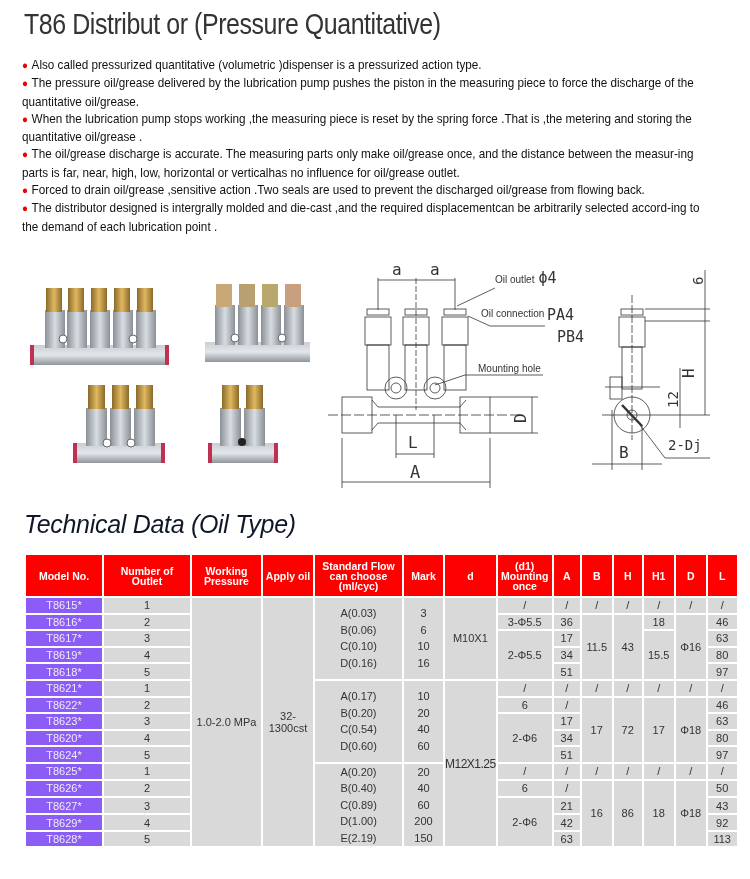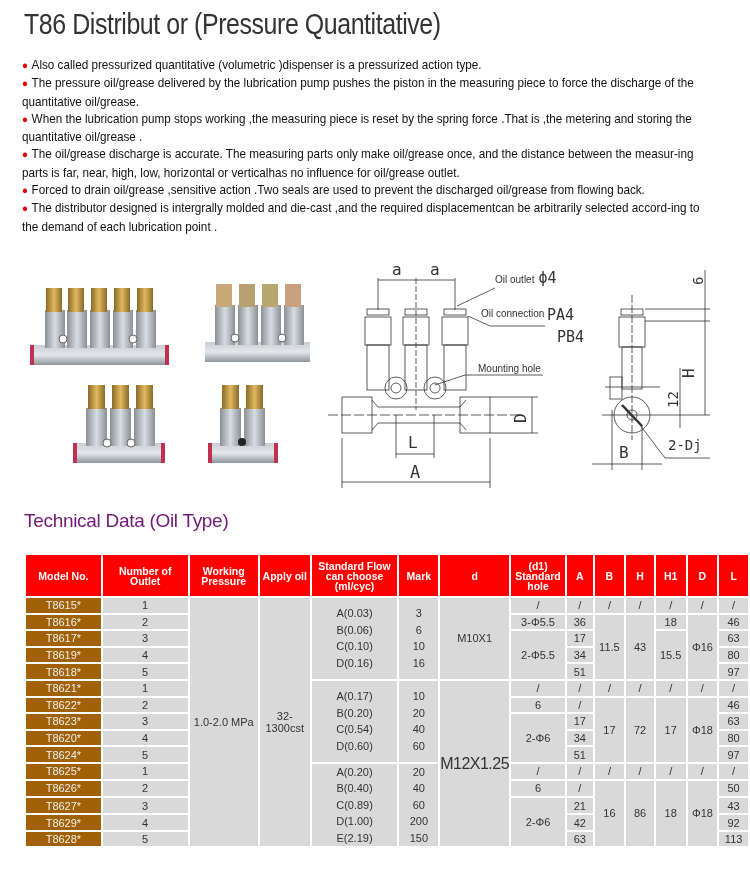--- a/index.html
+++ b/index.html
@@ -3,25 +3,25 @@
 <meta charset="utf-8">
 <style>
   html, body { margin:0; padding:0; background:#fff; }
   body { width:750px; height:879px; position:relative; overflow:hidden; font-family:"Liberation Sans", sans-serif; color:#111; }
   .title { position:absolute; left:24px; top:8px; font-size:29px; color:#333; letter-spacing:-0.5px; transform:scaleX(0.86); transform-origin:left top; white-space:nowrap; }
   .bullets { position:absolute; left:22px; top:56px; width:760px; font-size:13px; line-height:17.3px; color:#111; transform:scaleX(0.9); transform-origin:left top; }
   .bullets p { margin:0; }
   .dot { color:#e00; font-size:11px; margin-right:4px; }
   .photos { position:absolute; left:0; top:250px; width:310px; height:220px; }
   .drawing { position:absolute; left:310px; top:250px; width:440px; height:240px; }
-  .h2 { position:absolute; left:24px; top:510px; font-size:19px; color:#701a75; letter-spacing:-0.3px; }
+  .h2 { position:absolute; left:24px; top:510px; font-size:25px; color:#0f172a; letter-spacing:-0.3px;font-style:italic; }
   table.tech { position:absolute; left:24px; top:553px; border-collapse:separate; border-spacing:2px; font-size:11px; }
   table.tech th { background:#ff0000; color:#fff; font-weight:bold; font-size:10.5px; line-height:10px; height:41px; padding:0 2px; text-align:center; vertical-align:middle; }
   table.tech td { background:#d9d9d9; color:#333; text-align:center; vertical-align:middle; height:14.6px; padding:0; font-size:11px; line-height:12px; }
-  table.tech td.model { background:#a16207; color:#eee; }
+  table.tech td.model { background:#8b5cf6; color:#eee; }
   .flowcell { line-height:16.5px !important; }
 </style>
 </head>
 <body>
 
 <div class="title">T86 Distribut or (Pressure Quantitative)</div>
 
 <div class="bullets">
   <p><span class="dot">●</span><span>Also called pressurized quantitative (volumetric )dispenser  is a pressurized action type.</span></p>
   <p><span class="dot">●</span><span>The pressure oil/grease delivered by the lubrication pump pushes the piston in the measuring piece to force the discharge of the quantitative oil/grease.</span></p>
@@ -206,21 +206,21 @@
 <table class="tech">
   <thead>
     <tr>
       <th style="width:72px">Model No.</th>
       <th style="width:82px">Number of Outlet</th>
       <th style="width:65px">Working Pressure</th>
       <th style="width:46px">Apply oil</th>
       <th style="width:83px">Standard Flow can choose (ml/cyc)</th>
       <th style="width:35px">Mark</th>
       <th style="width:37px">d</th>
-      <th style="width:50px">(d1) Standard hole</th>
+      <th style="width:50px">(d1) Mounting once</th>
       <th style="width:22px">A</th>
       <th style="width:26px">B</th>
       <th style="width:24px">H</th>
       <th style="width:26px">H1</th>
       <th style="width:26px">D</th>
       <th style="width:25px">L</th>
     </tr>
   </thead>
   <tbody>
 
@@ -290,21 +290,21 @@
           <div>B(0.20)</div>
           <div>C(0.54)</div>
           <div>D(0.60)</div>
       </td>
       <td rowspan="5" class="flowcell">
         <div>10</div>
           <div>20</div>
           <div>40</div>
           <div>60</div>
       </td>
-      <td rowspan="10" style="font-size:16px;letter-spacing:-0.5px">M12X1.25</td>
+      <td rowspan="10" style="font-size:12px;letter-spacing:-0.5px">M12X1.25</td>
       <td>/</td>
       <td>/</td>
       <td>/</td>
       <td>/</td>
       <td>/</td>
       <td>/</td>
       <td>/</td>
     </tr>
     <tr>
       <td class="model">T8622*</td>

